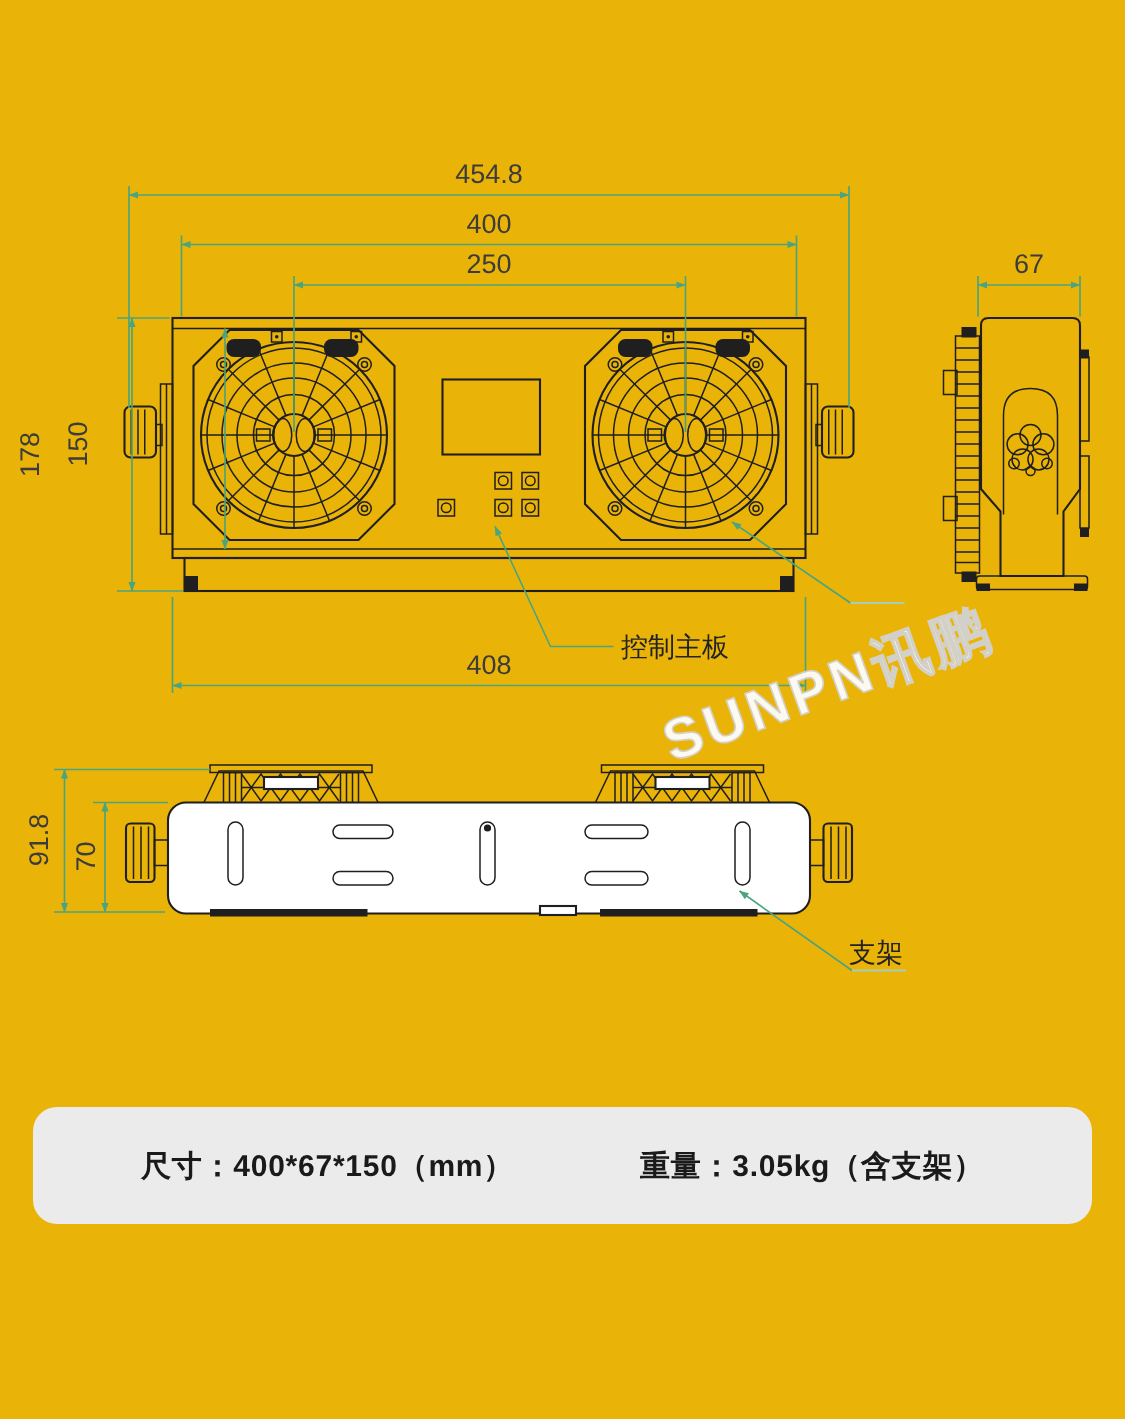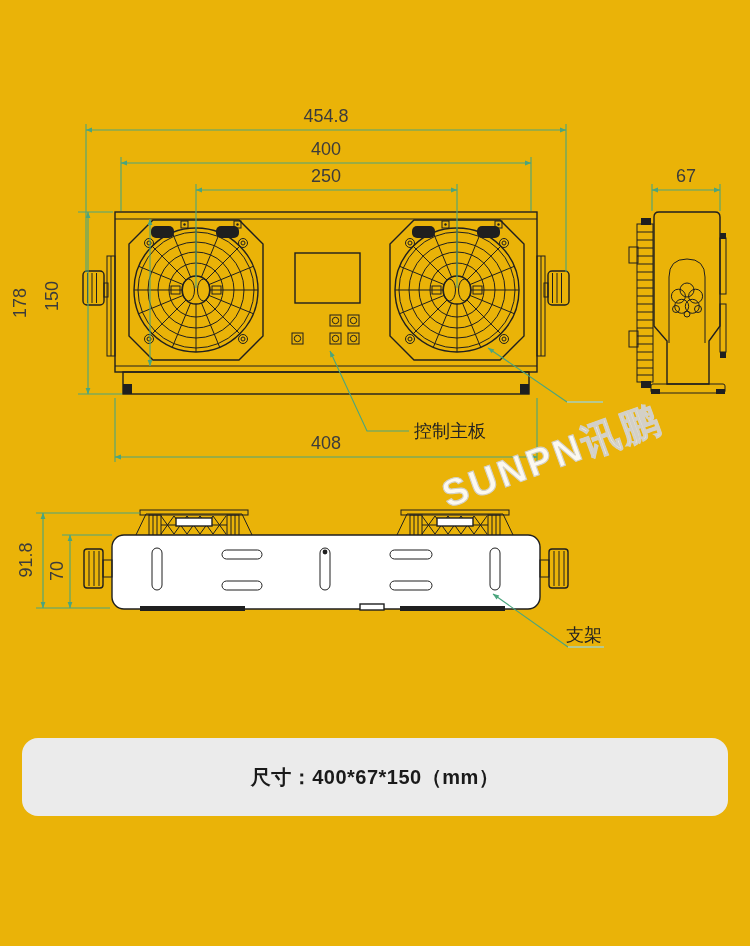--- a/index.html
+++ b/index.html
@@ -244,15 +244,16 @@
     <line class="g" x1="493" y1="594" x2="568" y2="647" marker-start="url(#arw)"></line>
     <line class="gl" x1="568" y1="647" x2="604" y2="647"></line>
     <text class="cn" x="566" y="641">支架</text>
   </g>
 
   <text class="wm" transform="translate(448,508) rotate(-20)" x="0" y="0">SUNPN讯鹏</text>
 </svg>
 
 <div class="spec-bar">
   <span>尺寸：400*67*150（mm）</span>
+  <span>重量：3.05kg（含支架）</span>
 </div>
 
 </div>
 
 </body></html>

